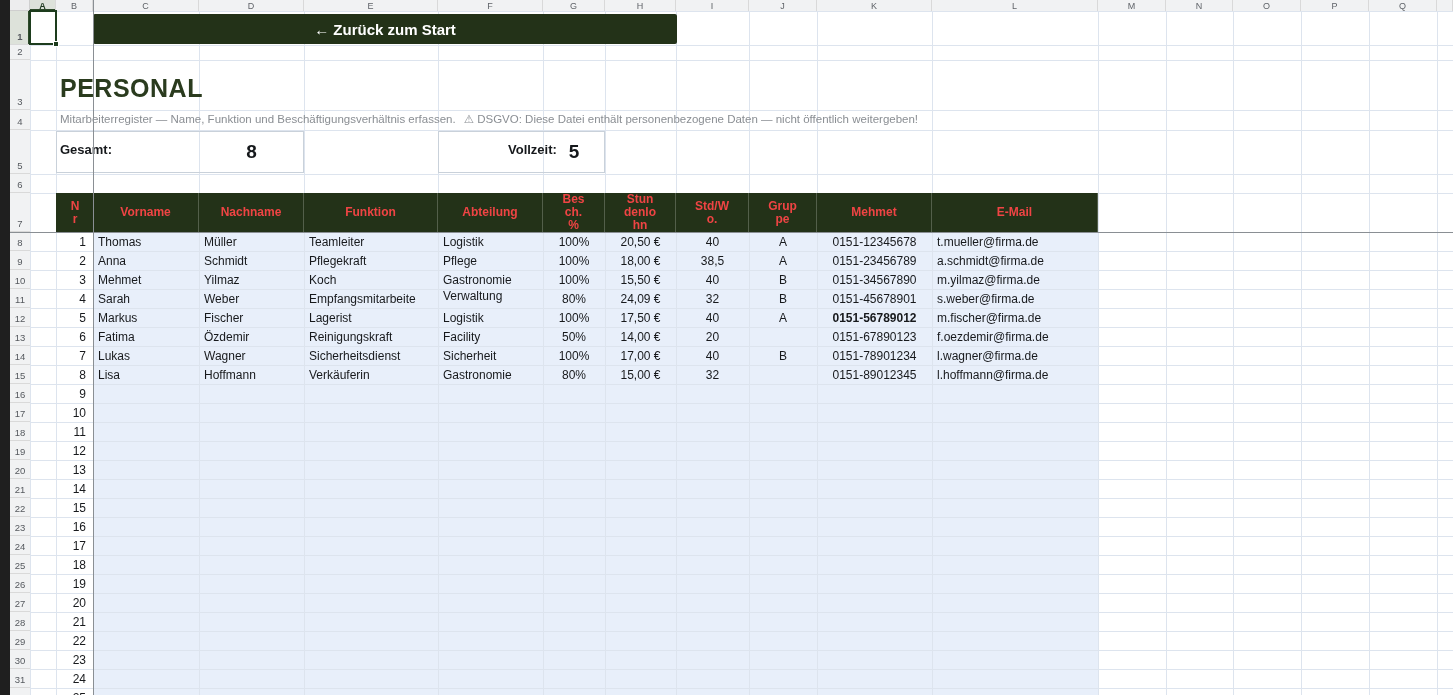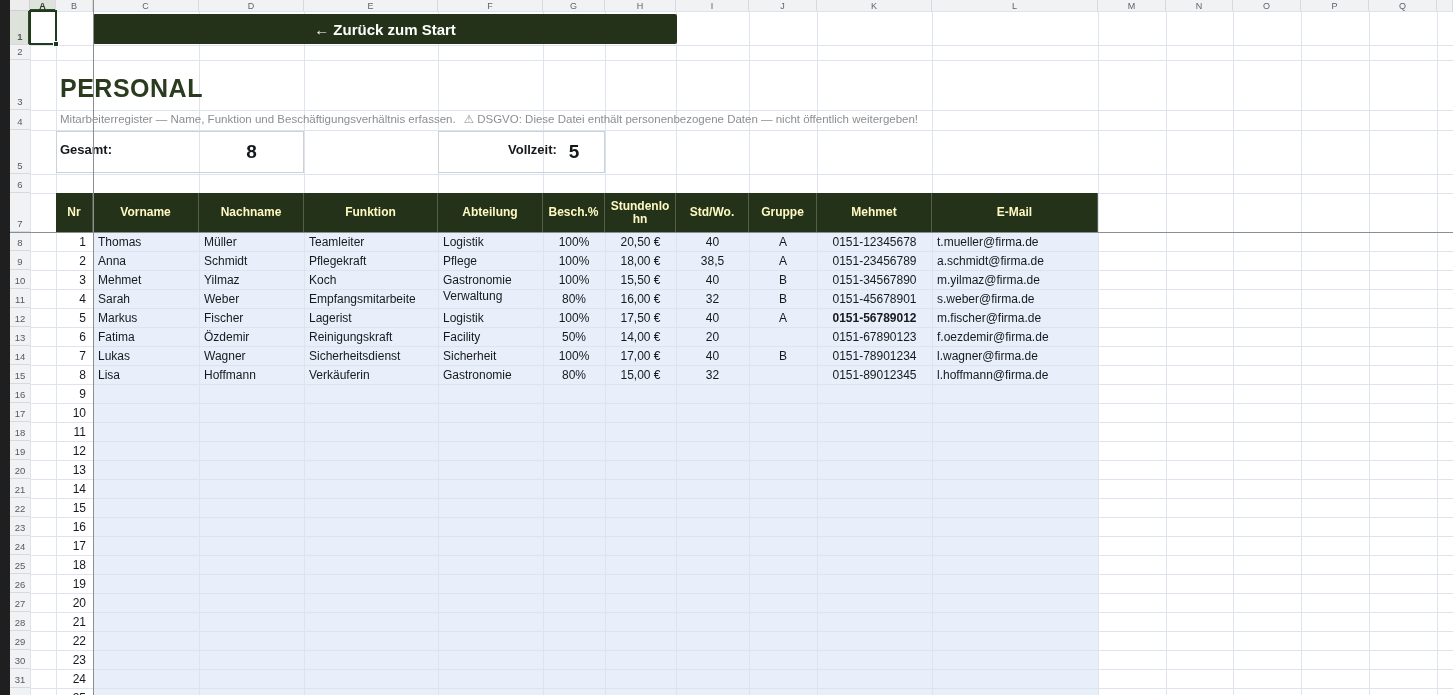--- a/index.html
+++ b/index.html
@@ -33,23 +33,23 @@
     display:flex; align-items:center; justify-content:center; z-index:3; border-radius:2px; cursor:pointer; }
   .sheet-title { position:absolute; left:60px; top:74px; font-size:25px; font-weight:bold;
     color:var(--title-green,#2a3b1e); letter-spacing:0.5px; z-index:2; white-space:nowrap; }
   .sheet-subtitle { position:absolute; left:60px; top:112px; font-size:11.5px; color:#8a8e93; z-index:2; white-space:nowrap; }
   .sheet-subtitle .warn { margin-left:8px; }
   .stat-box { position:absolute; top:131px; height:42px; border:1px solid #c9d1da; z-index:1; background:transparent; }
   .stat-label { position:absolute; top:131px; height:36px; display:flex; align-items:center;
     font-size:13px; font-weight:bold; color:#15181b; z-index:2; white-space:nowrap; }
   .stat-value { position:absolute; top:131px; height:42px; display:flex; align-items:center; justify-content:center;
     font-size:19px; font-weight:bold; color:#15181b; z-index:2; }
-  .thead-cell { position:absolute; top:193px; height:39px; background:var(--dark-green,#233218); color:#fef9c3;
+  .thead-cell { position:absolute; top:193px; height:39px; background:var(--dark-green,#233218); color:#ef4444;
     font-size:12px; font-weight:bold; display:flex; align-items:center; justify-content:center; text-align:center;
-    border-right:1px solid rgba(255,255,255,0.22); z-index:2; line-height:13px; padding:0 3px;
+    border-right:1px solid rgba(255,255,255,0.22); z-index:2; line-height:13px; padding:0 19px;
     overflow:hidden; overflow-wrap:anywhere; }
   .cell { position:absolute; height:19px; font-size:12px; color:#17191c; display:flex; align-items:center;
     z-index:2; overflow:hidden; white-space:nowrap; cursor:cell; }
   .cell.al { justify-content:flex-start; padding-left:5px; }
   .cell.ar { justify-content:flex-end; padding-right:7px; }
   .cell.ac { justify-content:center; }
   .sel-a1 { position:absolute; left:29px; top:10px; width:28px; height:35px;
     border:2px solid var(--sel-green,#1d3c1d); background:#fff; z-index:6; }
   .fill-handle { position:absolute; right:-4px; bottom:-4px; width:6px; height:6px;
     background:var(--sel-green,#1d3c1d); border:1px solid #fff; }
@@ -170,21 +170,21 @@
       <div class="cell ac" style="left: 676px; width: 73px; top: 270px;">40</div>
       <div class="cell ac" style="left: 749px; width: 68px; top: 270px;">B</div>
       <div class="cell ac" style="left: 817px; width: 115px; top: 270px;">0151-34567890</div>
       <div class="cell al" style="left: 932px; width: 166px; top: 270px;">m.yilmaz@firma.de</div>
       <div class="cell ar" style="left: 56px; width: 37px; top: 289px;">4</div>
       <div class="cell al" style="left: 93px; width: 106px; top: 289px;">Sarah</div>
       <div class="cell al" style="left: 199px; width: 105px; top: 289px;">Weber</div>
       <div class="cell al" style="left: 304px; width: 134px; top: 289px;">Empfangsmitarbeite</div>
       <div class="cell al" style="left: 438px; width: 105px; top: 286px;">Verwaltung</div>
       <div class="cell ac" style="left: 543px; width: 62px; top: 289px;">80%</div>
-      <div class="cell ac" style="left: 605px; width: 71px; top: 289px;">16,00 €</div>
+      <div class="cell ac" style="left: 605px; width: 71px; top: 289px;">24,09 €</div>
       <div class="cell ac" style="left: 676px; width: 73px; top: 289px;">32</div>
       <div class="cell ac" style="left: 749px; width: 68px; top: 289px;">B</div>
       <div class="cell ac" style="left: 817px; width: 115px; top: 289px;">0151-45678901</div>
       <div class="cell al" style="left: 932px; width: 166px; top: 289px;">s.weber@firma.de</div>
       <div class="cell ar" style="left: 56px; width: 37px; top: 308px;">5</div>
       <div class="cell al" style="left: 93px; width: 106px; top: 308px;">Markus</div>
       <div class="cell al" style="left: 199px; width: 105px; top: 308px;">Fischer</div>
       <div class="cell al" style="left: 304px; width: 134px; top: 308px;">Lagerist</div>
       <div class="cell al" style="left: 438px; width: 105px; top: 308px;">Logistik</div>
       <div class="cell ac" style="left: 543px; width: 62px; top: 308px;">100%</div>

